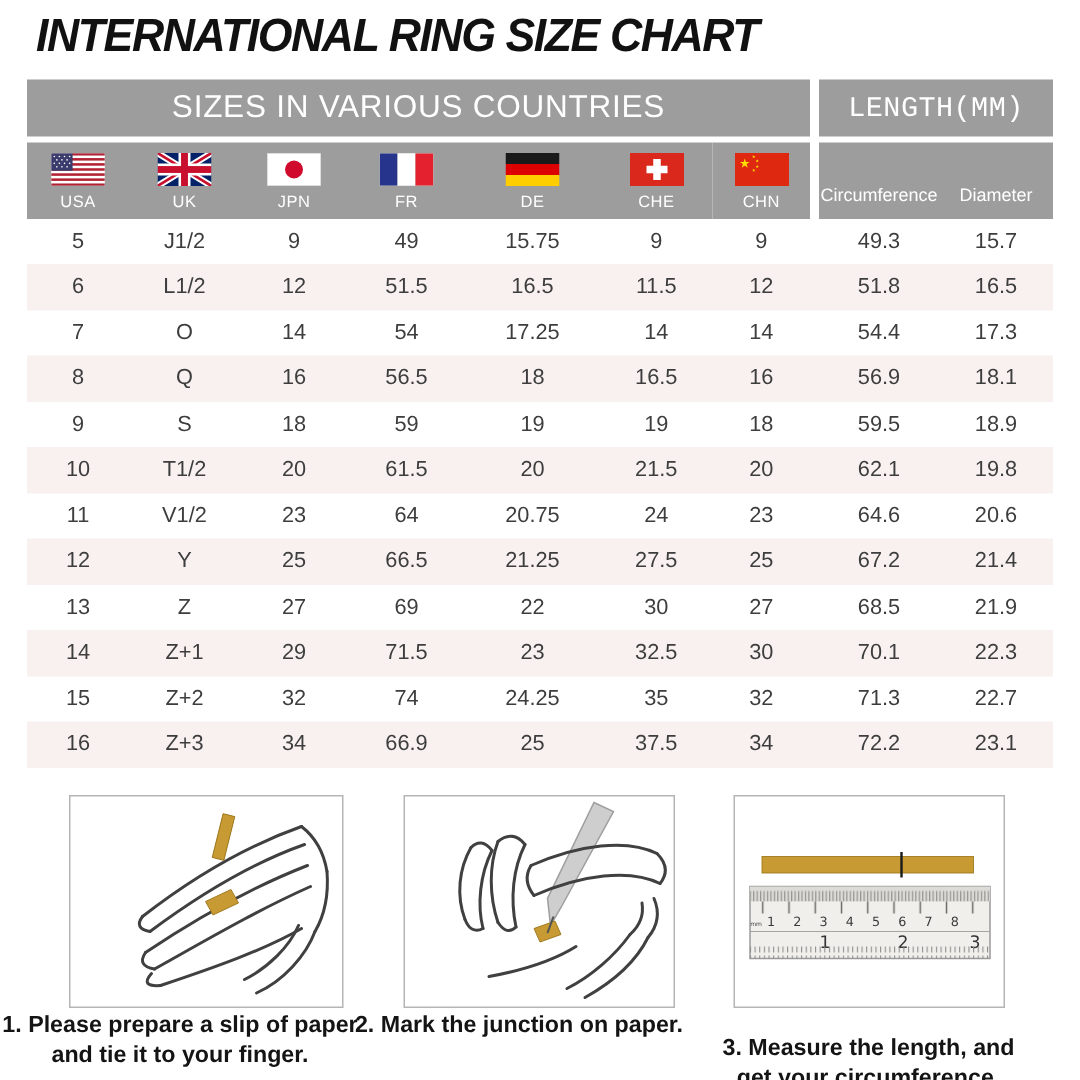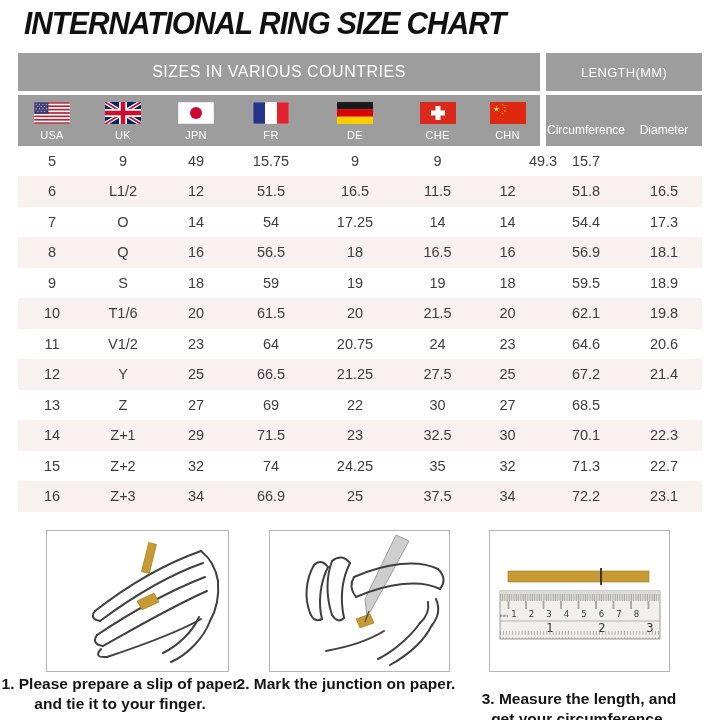--- a/index.html
+++ b/index.html
@@ -13,23 +13,23 @@
     transform:scaleX(0.96);transform-origin:left center;
   }
   
   .ring-table{position:absolute;left:18px;top:53px;width:684px;}
   .grid{display:grid;grid-template-columns:68px 74px 72px 78px 90px 75px 65px 6px 80px 76px;}
   .hdr1{height:38px;}
   .hdr-gap{height:3.5px;}
   .hdr2{height:51px;}
   .gray{background:#9d9d9d;color:#ffffff;}
   .group-left{grid-column:1/8;display:flex;align-items:center;justify-content:center;
-    font-size:16px;letter-spacing:0.5px;}
+    font-size:21px;letter-spacing:0.5px;}
   .group-right{grid-column:9/11;display:flex;align-items:center;justify-content:center;
-    font-size:13px;letter-spacing:0.3px;}
+    font-size:19px;letter-spacing:0.3px;font-family:Liberation Mono, monospace;}
   .flag-cell{display:flex;flex-direction:column;align-items:center;padding-top:7px;}
   .flag-cell svg{display:block;}
   .flag-label{margin-top:5px;font-size:11px;color:#fff;letter-spacing:0.3px;}
   .len-label{display:flex;align-items:flex-end;justify-content:center;
     padding-bottom:9px;font-size:12px;color:#fff;}
   .data-row{height:30.5px;}
   .data-row .cell{display:flex;align-items:center;justify-content:center;
     font-size:14.5px;color:#3d3d3d;}
   .data-row.stripe{background:#f8f1f0;}
   
@@ -151,20 +151,21 @@
       <div class="flag-label">CHN</div>
     </div>
     <div></div>
     <div class="gray len-label">Circumference</div>
     <div class="gray len-label">Diameter</div>
   </div>
 
   <div>
       <div class="grid data-row">
     <div class="cell">5</div>
+    <div class="cell">J1/2</div>
     <div class="cell">9</div>
     <div class="cell">49</div>
     <div class="cell">15.75</div>
     <div class="cell">9</div>
     <div class="cell">9</div>
     <div></div>
     <div class="cell">49.3</div>
     <div class="cell">15.7</div>
   </div>
       <div class="grid data-row stripe">
@@ -210,21 +211,21 @@
     <div class="cell">59</div>
     <div class="cell">19</div>
     <div class="cell">19</div>
     <div class="cell">18</div>
     <div></div>
     <div class="cell">59.5</div>
     <div class="cell">18.9</div>
   </div>
       <div class="grid data-row stripe">
     <div class="cell">10</div>
-    <div class="cell">T1/6</div>
+    <div class="cell">T1/2</div>
     <div class="cell">20</div>
     <div class="cell">61.5</div>
     <div class="cell">20</div>
     <div class="cell">21.5</div>
     <div class="cell">20</div>
     <div></div>
     <div class="cell">62.1</div>
     <div class="cell">19.8</div>
   </div>
       <div class="grid data-row">
@@ -254,20 +255,21 @@
       <div class="grid data-row">
     <div class="cell">13</div>
     <div class="cell">Z</div>
     <div class="cell">27</div>
     <div class="cell">69</div>
     <div class="cell">22</div>
     <div class="cell">30</div>
     <div class="cell">27</div>
     <div></div>
     <div class="cell">68.5</div>
+    <div class="cell">21.9</div>
   </div>
       <div class="grid data-row stripe">
     <div class="cell">14</div>
     <div class="cell">Z+1</div>
     <div class="cell">29</div>
     <div class="cell">71.5</div>
     <div class="cell">23</div>
     <div class="cell">32.5</div>
     <div class="cell">30</div>
     <div></div>

